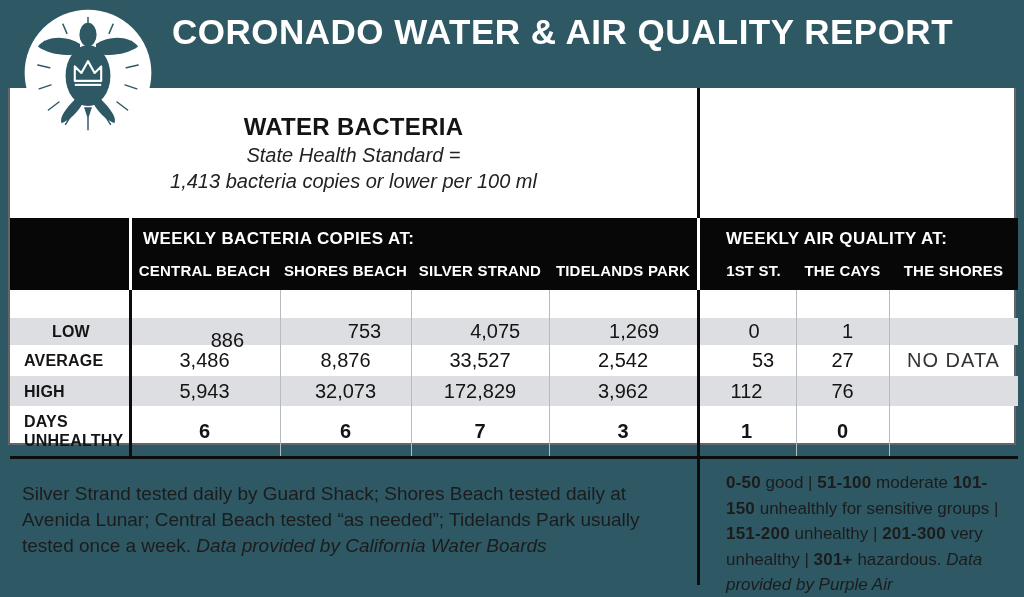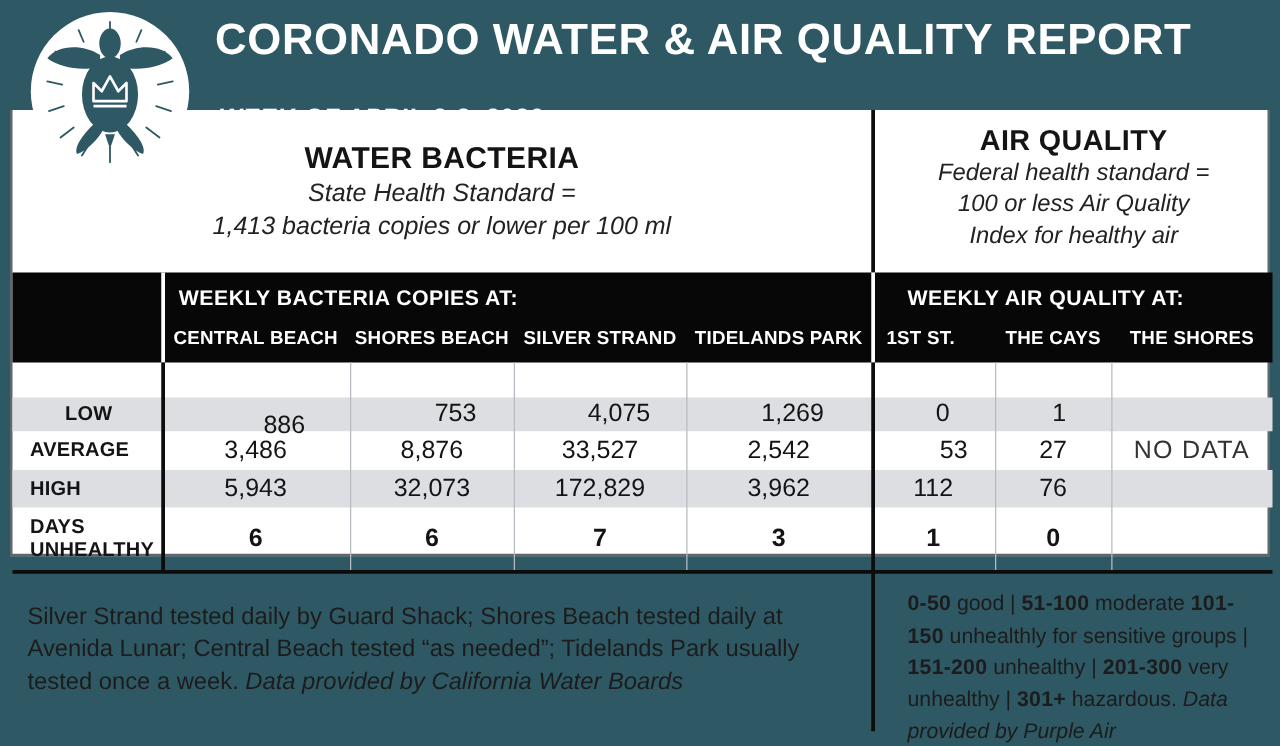--- a/index.html
+++ b/index.html
@@ -113,38 +113,30 @@
 
   <div class="body">
 
     <div class="abs intro-water">
       <div class="sec-title">WATER BACTERIA</div>
       <div class="std" id="water-std">
           <div>State Health Standard  =</div>
           <div>1,413 bacteria copies or lower per 100 ml</div>
         </div>
     </div>
-    <div class="abs intro-air">
-      <div class="sec-title air">AIR QUALITY</div>
-      <div class="std air" id="air-std">
-          <div>Federal health standard =</div>
-          <div>100 or less Air Quality</div>
-          <div>Index for healthy air</div>
-        </div>
-    </div>
 
     <div class="abs band">
       <div class="group-header" style="left:133px;">WEEKLY BACTERIA COPIES AT:</div>
       <div class="group-header" style="left:716px;">WEEKLY AIR QUALITY AT:</div>
       <div id="col-headers">
           <div class="col-header" style="left: 119px; width: 151px;">CENTRAL BEACH</div>
           <div class="col-header" style="left: 270px; width: 131px;">SHORES BEACH</div>
           <div class="col-header" style="left: 401px; width: 138px;">SILVER STRAND</div>
           <div class="col-header" style="left: 539px; width: 148px;">TIDELANDS PARK</div>
-          <div class="col-header" style="left: 677px; width: 99px;">1ST ST.</div>
+          <div class="col-header" style="left: 694px; width: 99px;">1ST ST.</div>
           <div class="col-header" style="left: 786px; width: 93px;">THE CAYS</div>
           <div class="col-header" style="left: 879px; width: 129px;">THE SHORES</div>
         </div>
     </div>
 
     <div id="rows">
         <div class="abs row gray" style="top: 230px; height: 27px;">
           <div class="cell label" style="width: 119px; margin-left: 28px;">LOW</div>
           <div class="cell" style="width: 151px; margin-top: 17px;">886</div>
           <div class="cell" style="width: 131px;">753</div>

